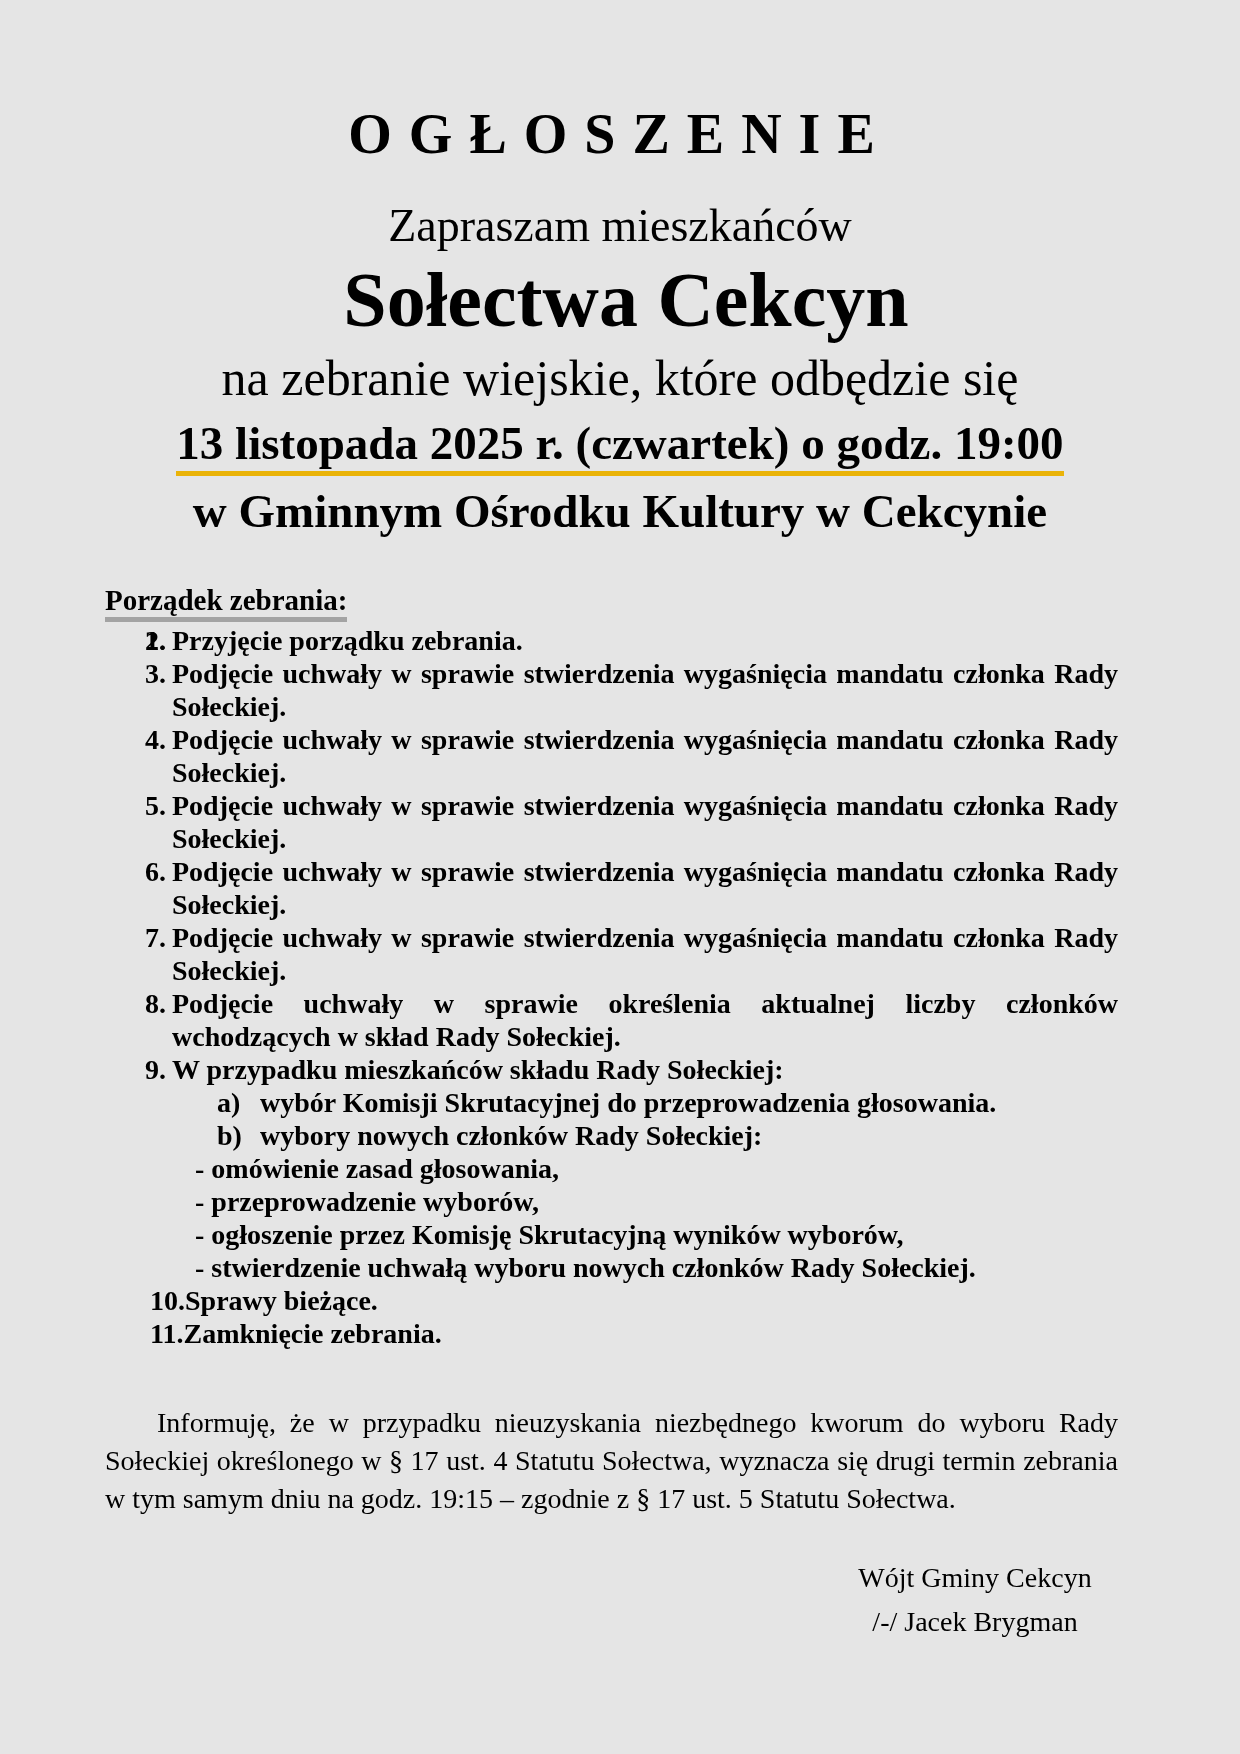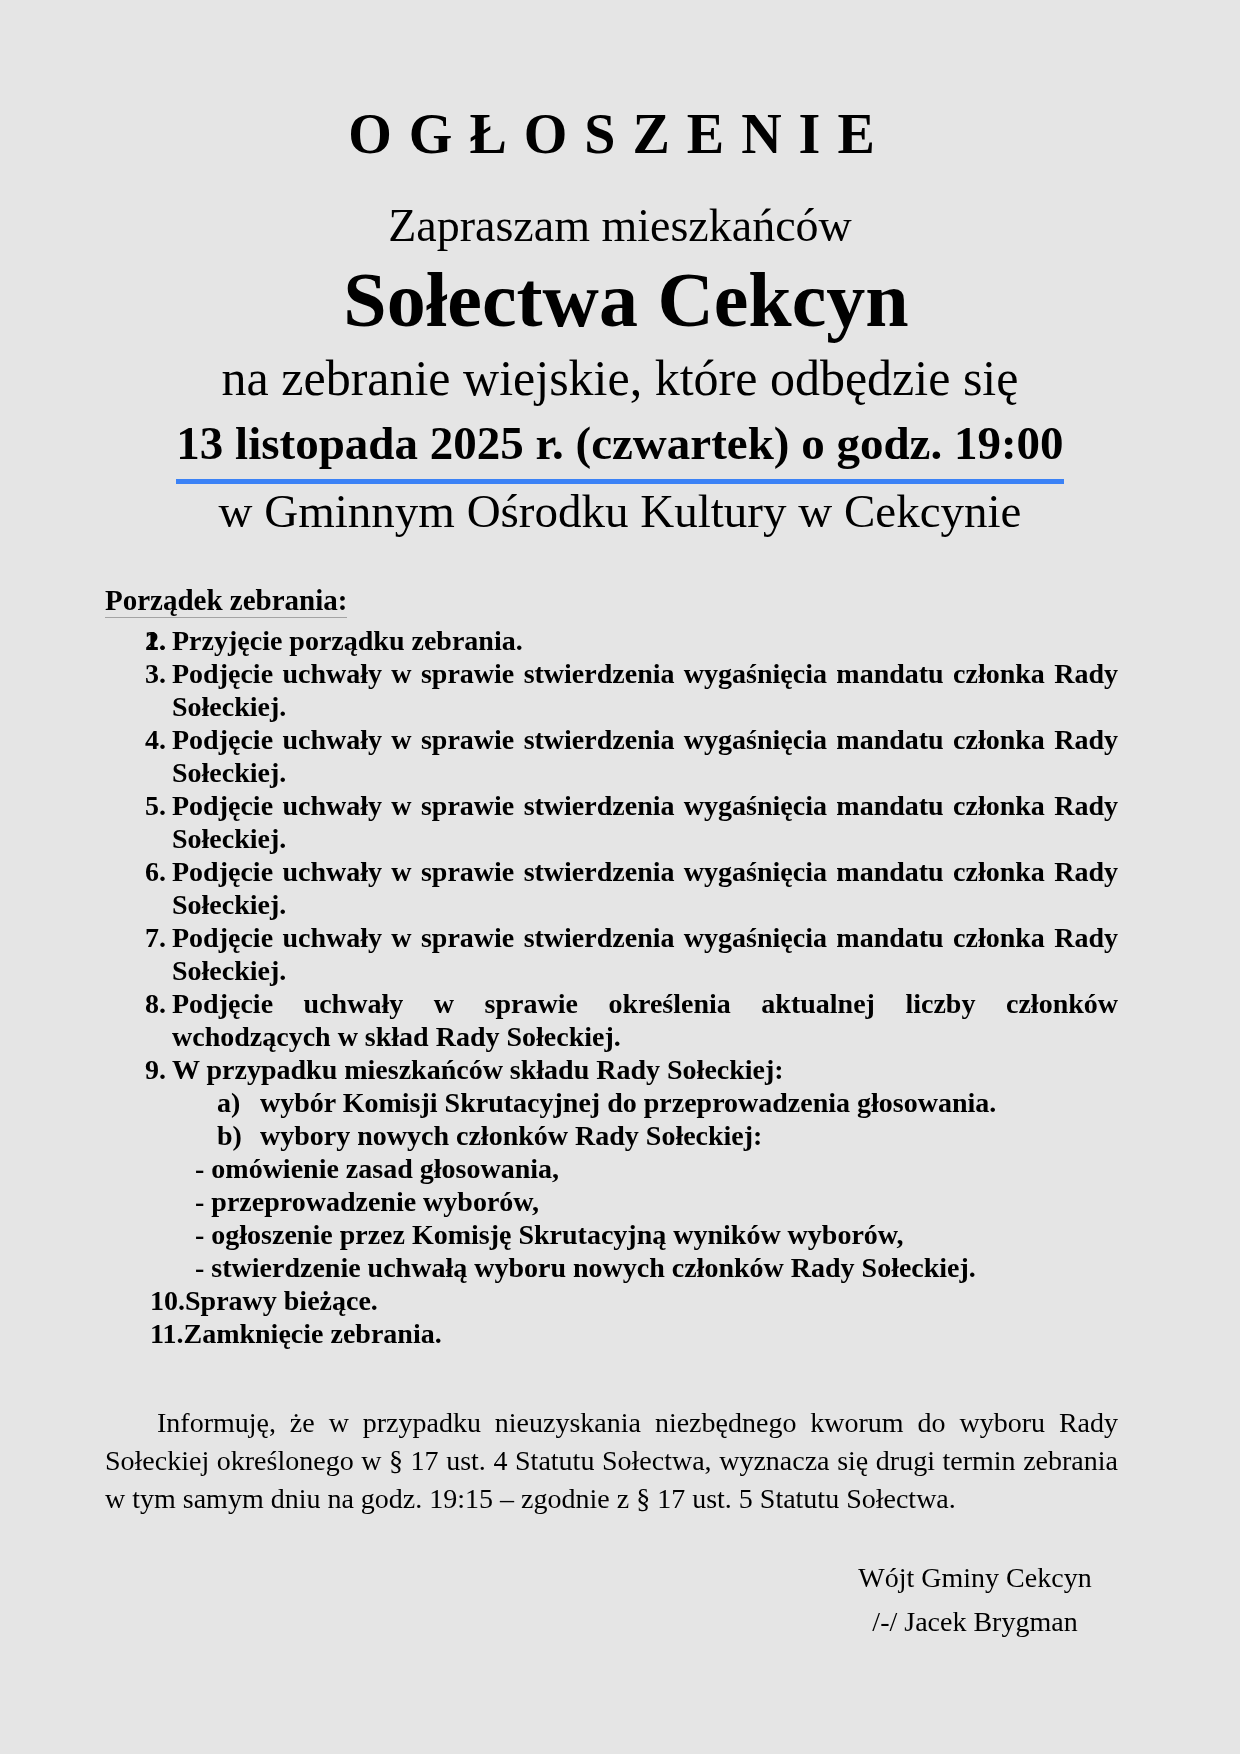--- a/index.html
+++ b/index.html
@@ -20,28 +20,28 @@
     font-size:56px;
     font-weight:bold;
     letter-spacing:17px;
     margin:0 0 34px 0;
     line-height:1.1;
   }
   .invite-line{font-size:46px;font-weight:normal;margin:0 0 4px 0;line-height:1.15;}
   .village-line{font-size:78px;font-weight:bold;margin:0 0 6px 0;line-height:1.12;padding-left:12px;}
   .meeting-line{font-size:50px;font-weight:normal;margin:0 0 8px 0;line-height:1.15;}
   .date-line{font-size:47px;font-weight:bold;margin:0 0 12px 0;line-height:1.2;}
-  .date-line .underlined{border-bottom:5px solid #3b82f6;padding-bottom:10px;}
-  .venue-line{font-size:47px;font-weight:normal;margin:0 0 46px 0;line-height:1.15;}
+  .date-line .underlined{border-bottom:5px solid #eab308;padding-bottom:2px;}
+  .venue-line{font-size:47px;font-weight:bold;margin:0 0 46px 0;line-height:1.15;}
   
   .body-col{padding:0 122px 0 105px;}
   .agenda-heading{
     font-size:29px;font-weight:bold;margin:0 0 7px 0;line-height:33px;
   }
-  .agenda-heading .underlined{border-bottom:1px solid #a3a3a3;padding-bottom:1px;}
+  .agenda-heading .underlined{border-bottom:5px solid #a3a3a3;padding-bottom:1px;}
   .agenda{font-size:28px;font-weight:bold;line-height:33px;}
   .item{position:relative;padding-left:67px;text-align:justify;}
   .item .num{position:absolute;left:40px;top:0;}
   .item.wide{padding-left:45px;text-align:left;}
   .item.wide .num{position:static;}
   .sub{position:relative;padding-left:155px;text-align:left;}
   .sub .marker{position:absolute;left:112px;top:0;}
   .dash{padding-left:90px;text-align:left;}
   .closing{
     font-size:28px;font-weight:normal;line-height:38px;

